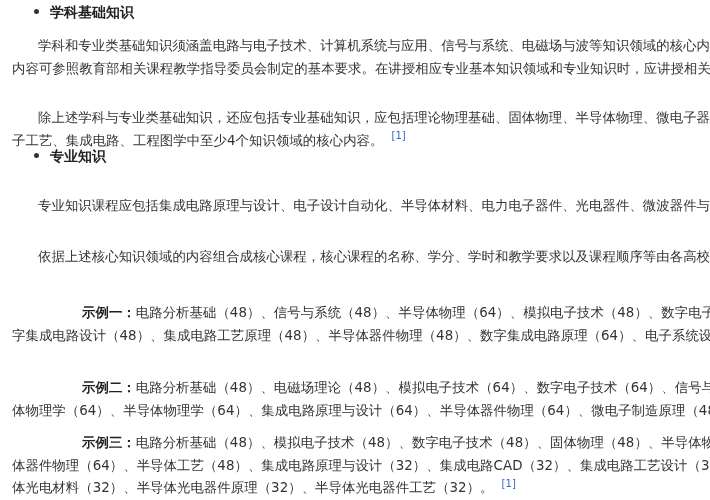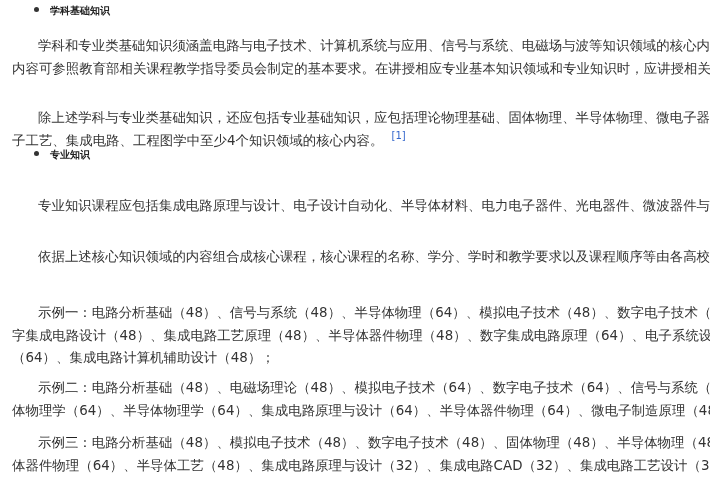--- a/index.html
+++ b/index.html
@@ -6,32 +6,32 @@
   body {
     width: 710px; height: 500px; overflow: hidden;
     font-family: "DejaVu Sans", "Liberation Sans", sans-serif;
     color: #333333;
     font-size: 13.4px;
     position: relative;
   }
   .page { position: absolute; left: 0; top: 0; width: 710px; }
   .heading {
     position: absolute; left: 34px;
-    font-weight: bold; font-size: 10px; color: #222;
+    font-weight: bold; font-size: 14px; color: #222;
   }
   .heading .bullet {
     display: inline-block; width: 5px; height: 5px; border-radius: 50%;
     background: #333; vertical-align: middle; margin-right: 11px; position: relative; top: -2px;
   }
   .para {
     position: absolute; left: 12px; width: 680px;
     line-height: 22.5px; text-indent: 26px;
     letter-spacing: 0.05px;
   }
-  .ex-label { font-weight: normal; color: #222; }
+  .ex-label { font-weight: bold; color: #222; margin-left: 44px; }
   .cite {
     color: #3366cc; font-size: 10px; vertical-align: super;
     margin-left: 8px; cursor: pointer; text-decoration: none; line-height: 0;
   }
   .line { display: block; white-space: nowrap; text-indent: 0; }
   .line.first { padding-left: 26px; }
 </style>
 </head>
 <body>
 
@@ -59,26 +59,26 @@
     <span class="line first">专业知识课程应包括集成电路原理与设计、电子设计自动化、半导体材料、电力电子器件、光电器件、微波器件与电路、微</span>
   </div>
 
   <div class="para" style="top:246px;">
     <span class="line first">依据上述核心知识领域的内容组合成核心课程，核心课程的名称、学分、学时和教学要求以及课程顺序等由各高校自主确</span>
   </div>
 
   <div class="para" style="top:302px;">
     <span class="line first"><span class="ex-label">示例一：</span><span>电路分析基础（48）、信号与系统（48）、半导体物理（64）、模拟电子技术（48）、数字电子技术（48）、数</span></span>
     <span class="line">字集成电路设计（48）、集成电路工艺原理（48）、半导体器件物理（48）、数字集成电路原理（64）、电子系统设计</span>
-    <span class="line">（64）、集成电路计算机辅助设计（48）；</span>
   </div>
 
   <div class="para" style="top:377px;">
     <span class="line first"><span class="ex-label">示例二：</span><span>电路分析基础（48）、电磁场理论（48）、模拟电子技术（64）、数字电子技术（64）、信号与系统（64）、固</span></span>
     <span class="line">体物理学（64）、半导体物理学（64）、集成电路原理与设计（64）、半导体器件物理（64）、微电子制造原理（48）；</span>
   </div>
 
   <div class="para" style="top:432px;">
     <span class="line first"><span class="ex-label">示例三：</span><span>电路分析基础（48）、模拟电子技术（48）、数字电子技术（48）、固体物理（48）、半导体物理（48）、半导</span></span>
     <span class="line">体器件物理（64）、半导体工艺（48）、集成电路原理与设计（32）、集成电路CAD（32）、集成电路工艺设计（32）、半导</span>
+    <span class="line"><span>体光电材料（32）、半导体光电器件原理（32）、半导体光电器件工艺（32）。</span><a class="cite">[1]</a></span>
   </div>
 
 </div>
 
 </body></html>

